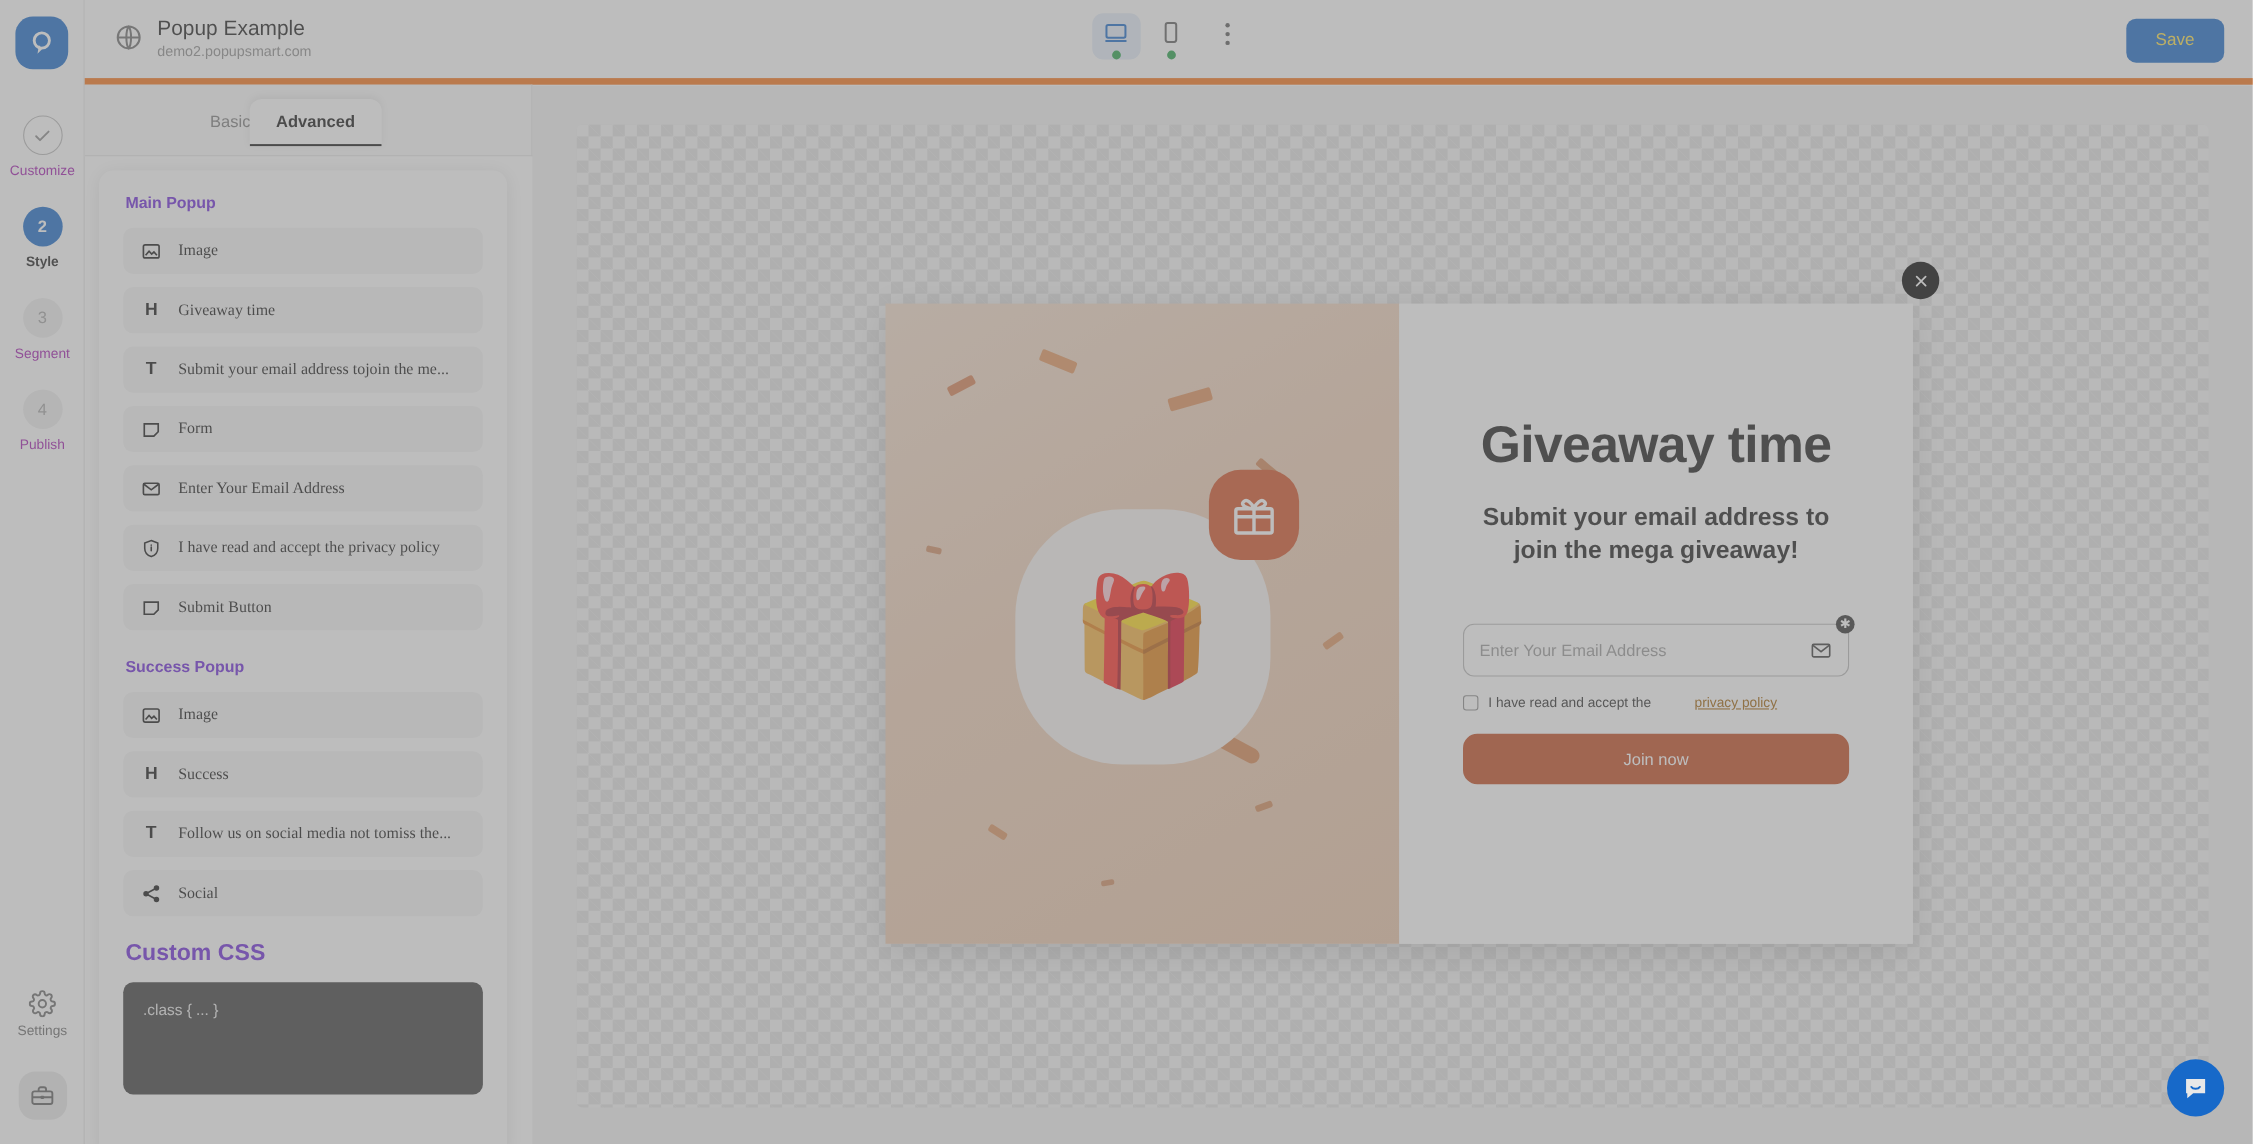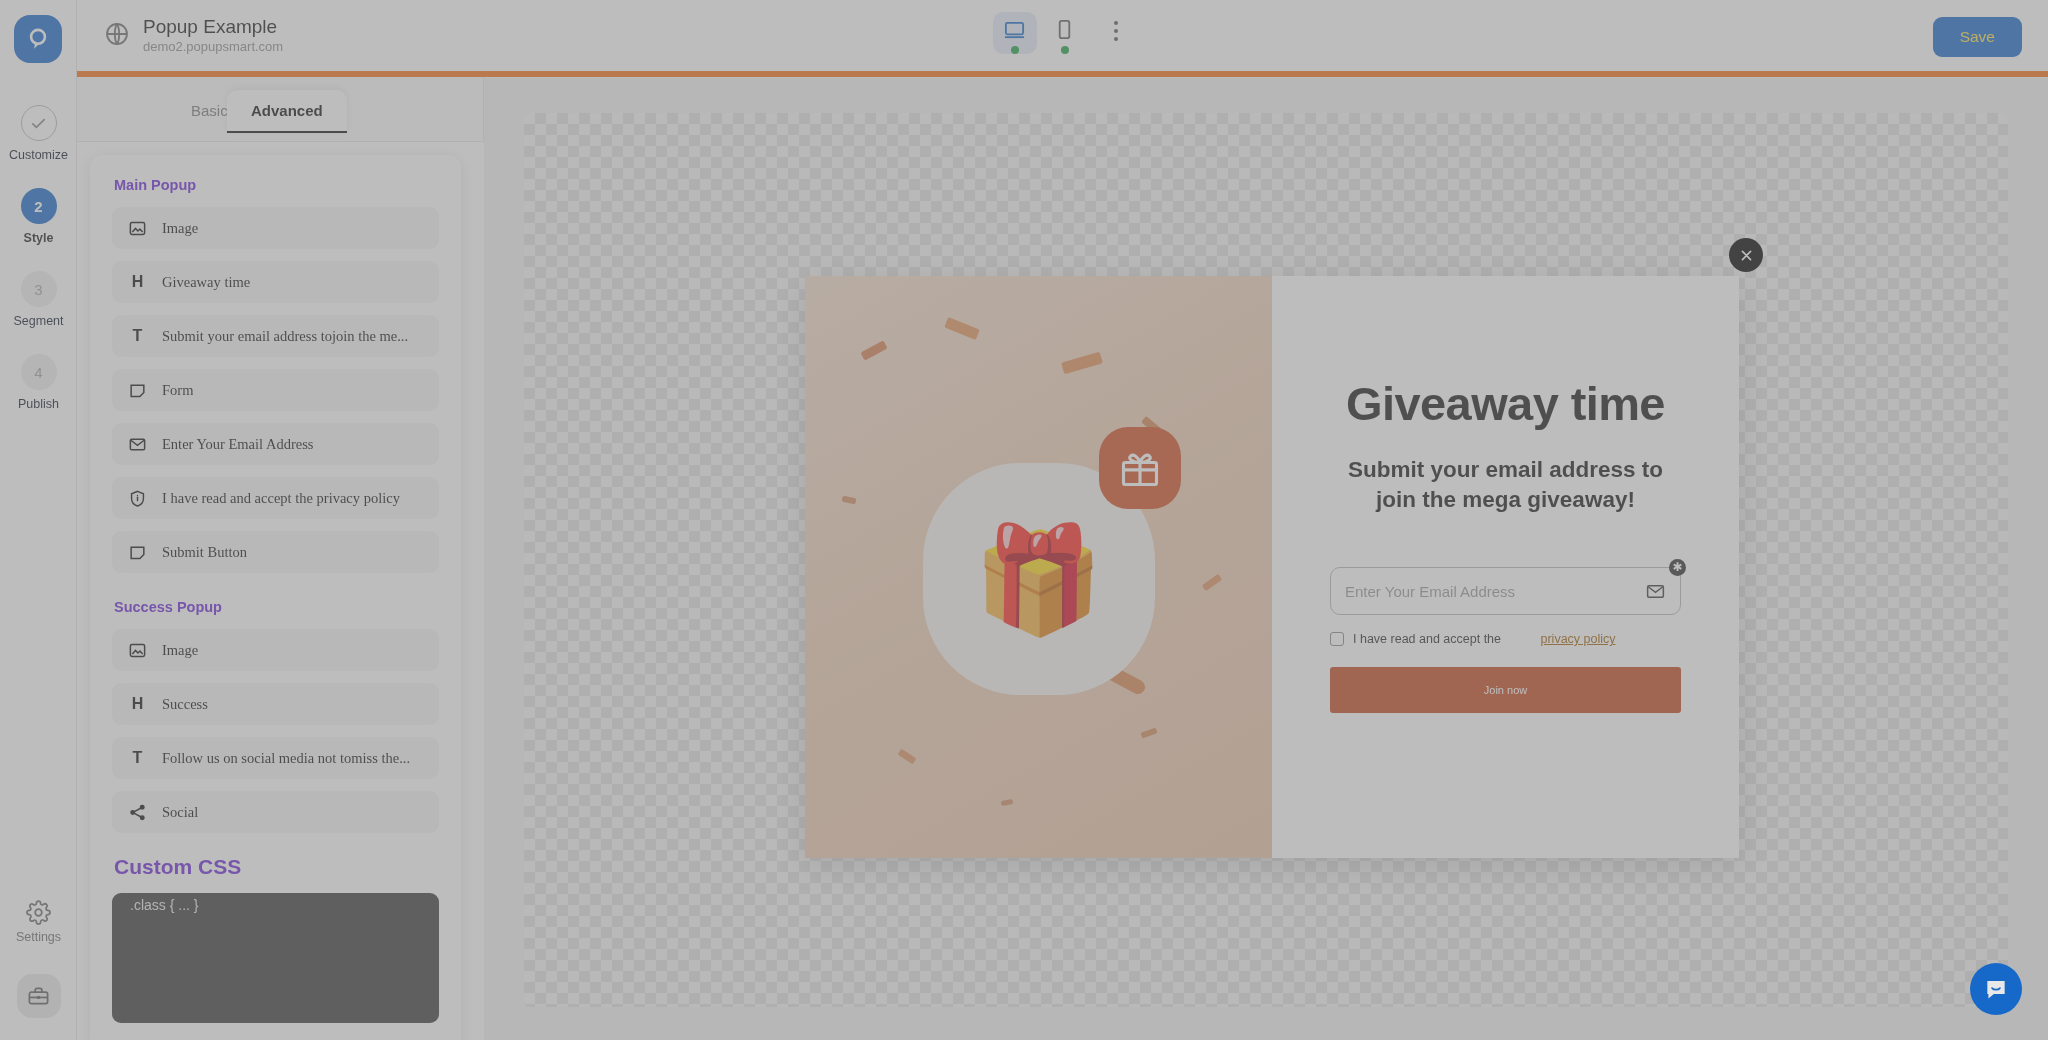--- a/index.html
+++ b/index.html
@@ -45,21 +45,21 @@
   .step .bub {
     width: 36px; height: 36px; border-radius: 50%;
     margin: 0 auto 7px;
     display: flex; align-items: center; justify-content: center;
     font-size: 15px;
   }
   .step.done .bub { border: 1.6px solid #b9b9b9; color: #8a8a8a; background: #fff; }
   .step.done .bub svg { width: 17px; height: 17px; }
   .step.active .bub { background: #1769c9; color: #fff; font-weight: 600; }
   .step.idle .bub { background: #efefef; color: #a3a3a3; }
-  .step .lbl { font-size: 12.5px; color: #0f172a; }
+  .step .lbl { font-size: 12.5px; color: #a21caf; }
   .step.active .lbl { color: #1c1c1c; font-weight: 700; }
 
   .rail-bottom { position: absolute; bottom: 22px; left: 0; width: 77px; text-align: center; }
   .settings-btn { cursor: pointer; margin-bottom: 30px; }
   .settings-btn svg { width: 25px; height: 25px; display: block; margin: 0 auto 5px; }
   .settings-btn .lbl { font-size: 12.5px; color: #6c6c6c; }
   .brief-btn {
     width: 44px; height: 44px; border-radius: 15px;
     background: #e9e9e9; margin: 0 auto;
     display: flex; align-items: center; justify-content: center;
@@ -132,21 +132,21 @@
              display: flex; align-items: center; justify-content: center; }
   .row .ic svg { width: 19px; height: 19px; }
   .row .ic.letter { font-size: 16px; font-weight: 700; }
   .row .nm {
     font-size: 14.5px; color: #141414;
     white-space: nowrap; overflow: hidden; text-overflow: ellipsis; font-family: Liberation Serif, serif;
   }
   .css-box {
     background: #3b3b3b; border-radius: 9px; color: #e8e8e8;
     font-family: "Liberation Sans", sans-serif; font-size: 14px;
-    padding: 4px 18px; height: 130px; margin-bottom: 8px;
+    padding: 17px 18px; height: 102px; margin-bottom: 8px;
   }
 
   
   .canvas {
     position: absolute; left: 484px; top: 78px; right: 0; bottom: 0;
     background: #f2f2f2;
   }
   .checker {
     position: absolute; left: 40px; top: 35px; right: 40px; bottom: 33px;
     border-radius: 6px;
@@ -209,22 +209,22 @@
   .req {
     position: absolute; right: -6px; top: -9px;
     width: 17px; height: 17px; border-radius: 50%; background: #2f2f2f;
     color: #fff; font-size: 12px; line-height: 17px; text-align: center;
   }
   .pp-check { display: flex; align-items: center; gap: 9px; margin-top: 17px; }
   .pp-check .bx { width: 14px; height: 14px; border: 1.4px solid #8a8a8a; border-radius: 3px; }
   .pp-check .tx { font-size: 12.5px; color: #2b2b2b; }
   .pp-check .tx a { color: #a16207; margin-left: 36px; }
   .pp-cta {
-    margin-top: 21px; height: 46px; border-radius: 3px; background: #c2491f;
-    color: #fff; font-size: 11px; display: flex; align-items: center; justify-content: center;
+    margin-top: 21px; height: 46px; border-radius: 13px; background: #c2491f;
+    color: #fff; font-size: 15px; display: flex; align-items: center; justify-content: center;
     cursor: pointer;
   }
   .pp-close {
     position: absolute; right: -24px; top: -38px;
     width: 34px; height: 34px; border-radius: 50%; background: #000;
     display: flex; align-items: center; justify-content: center; cursor: pointer;
   }
   .pp-close svg { width: 15px; height: 15px; color: #fff; }
 
   

